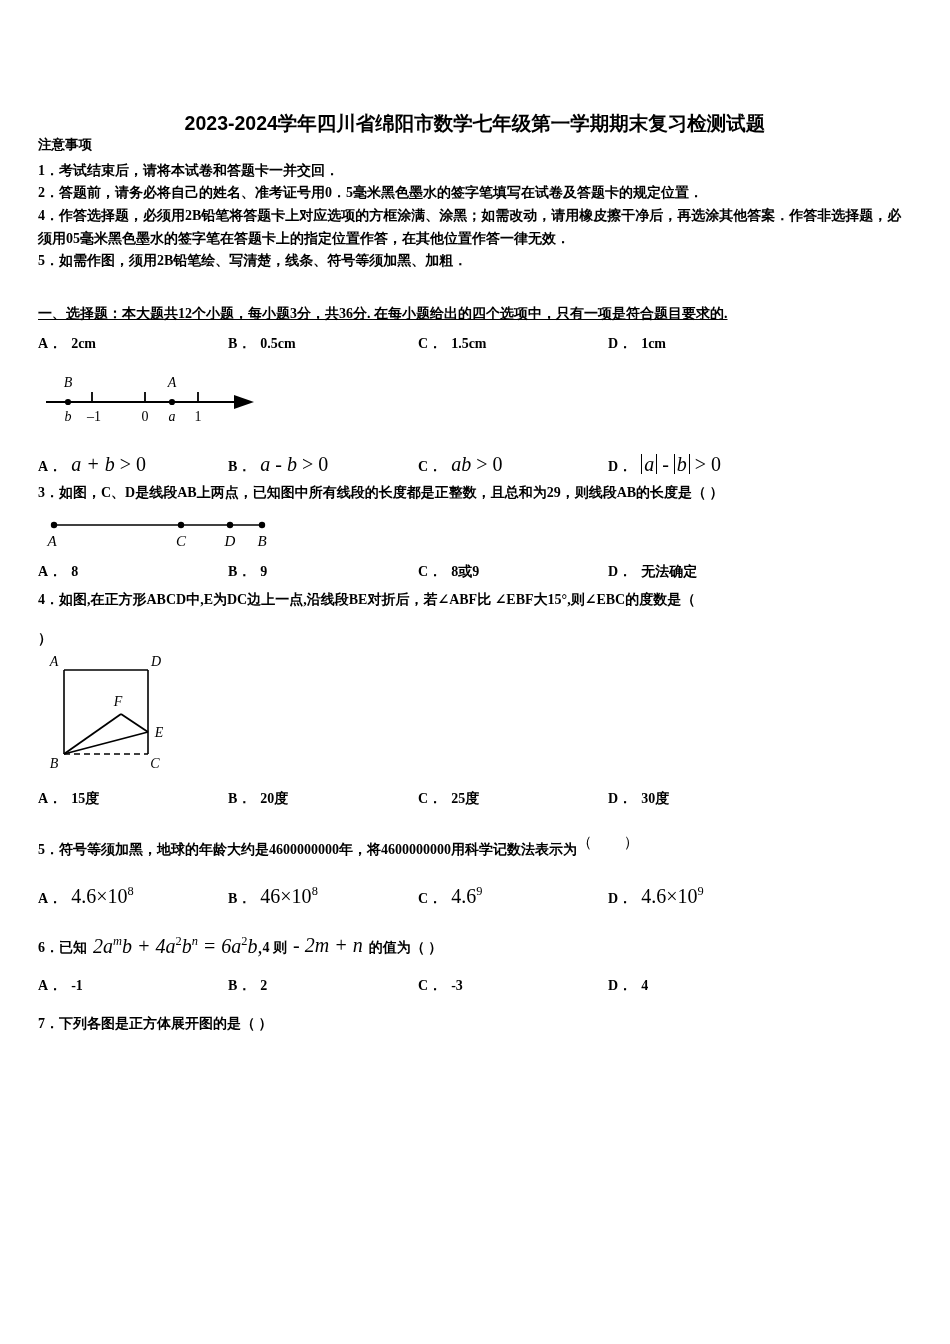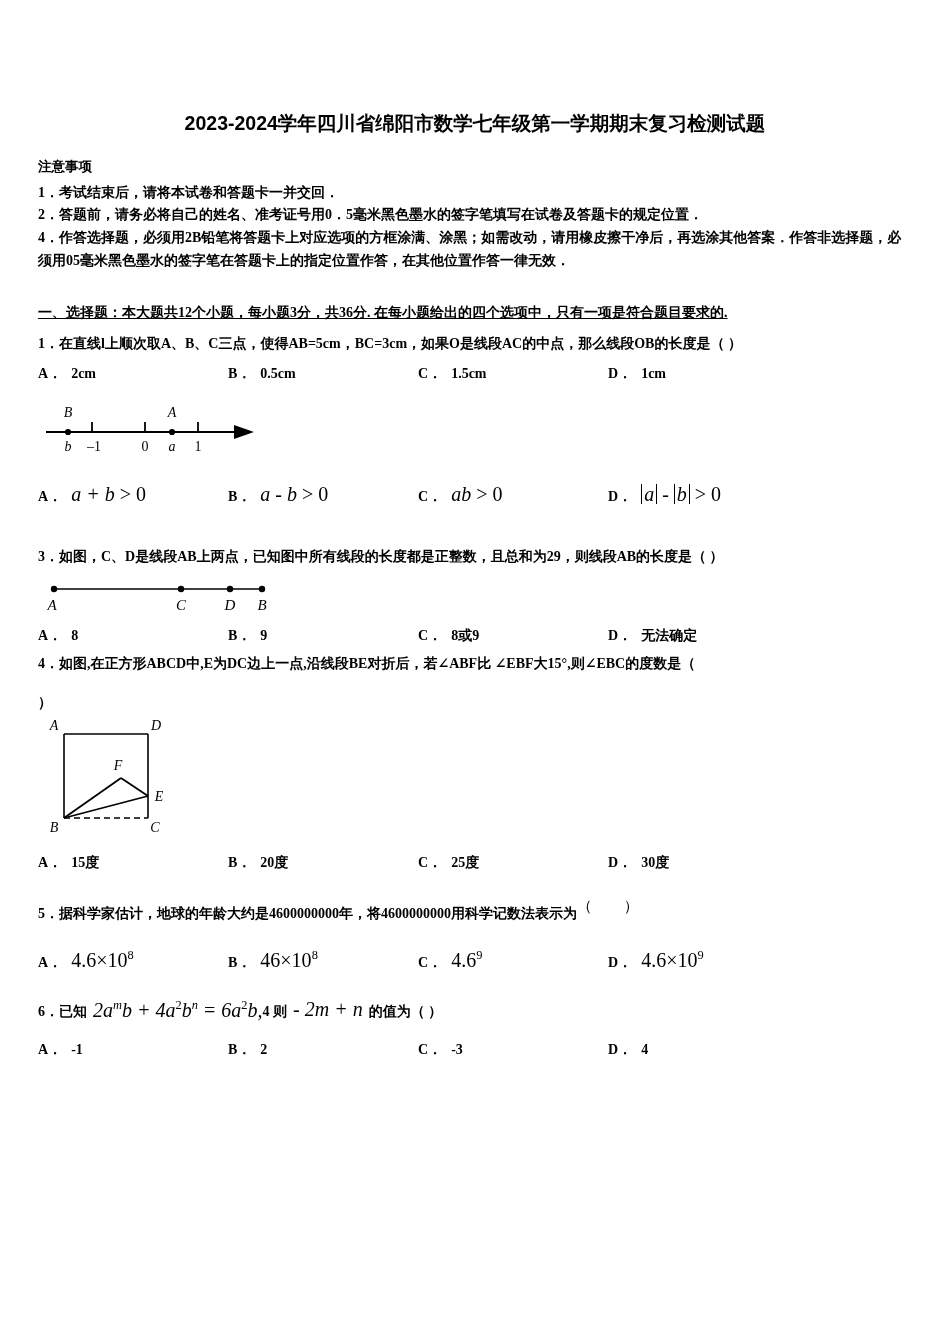--- a/index.html
+++ b/index.html
@@ -32,21 +32,20 @@
     padding: 112px 40px 0 40px;
     line-height: 1.2;
   }
   .body-block {
     padding: 0 38px 0 38px;
   }
   .notice-head {
     font-size: 13.5px;
     font-weight: bold;
     font-family: "Liberation Serif", serif;
-    margin-top: 22px;
     margin-bottom: 4px;
     line-height: 1.5;
   }
   .notice-line {
     font-size: 14px;
     font-weight: bold;
     line-height: 1.62;
     font-family: "Liberation Serif", serif;
     white-space: normal;
   }
@@ -135,27 +134,25 @@
 
   <h1 class="doc-title">2023-2024学年四川省绵阳市数学七年级第一学期期末复习检测试题</h1>
 
   <div class="body-block">
 
     <div class="notice-head">注意事项</div>
 
     <div class="notice-line">1．考试结束后，请将本试卷和答题卡一并交回．</div>
     <div class="notice-line">2．答题前，请务必将自己的姓名、准考证号用0．5毫米黑色墨水的签字笔填写在试卷及答题卡的规定位置．</div>
     <div class="notice-line">4．作答选择题，必须用2B铅笔将答题卡上对应选项的方框涂满、涂黑；如需改动，请用橡皮擦干净后，再选涂其他答案．作答非选择题，必须用05毫米黑色墨水的签字笔在答题卡上的指定位置作答，在其他位置作答一律无效．</div>
+    <div class="notice-line">5．如需作图，须用2B铅笔绘、写清楚，线条、符号等须加黑、加粗．</div>
 
     <div class="section-head">一、选择题：本大题共12个小题，每小题3分，共36分. 在每小题给出的四个选项中，只有一项是符合题目要求的.</div>
 
     <div class="q-block">
-      <div class="q-text">
-        <span>1．</span><span>在直线l上顺次取A、B、C三点，使得AB=5cm，BC=3cm，如果O是线段AC的中点，那么线段OB的长度是（    ）</span>
-      </div>
       <div class="opts">
         <div class="opt">
           <span class="opt-k">A．</span>
           <span class="opt-v">2cm</span>
         </div>
         <div class="opt">
           <span class="opt-k">B．</span>
           <span class="opt-v">0.5cm</span>
         </div>
         <div class="opt">
@@ -208,21 +205,21 @@
           <span class="opt-k">C．</span>
           <span class="opt-v math"><span class="math">ab</span> <span class="math-up">&gt; 0</span></span>
         </div>
         <div class="opt">
           <span class="opt-k">D．</span>
           <span class="opt-v math"><span class="abs math">a</span> <span class="math-up">-</span> <span class="abs math">b</span> <span class="math-up">&gt; 0</span></span>
         </div>
       </div>
     </div>
 
-    <div class="q-block" style="margin-top:40px;">
+    <div class="q-block" style="margin-top:6px;">
       <div class="q-text">
         <span>3．</span><span>如图，C、D是线段AB上两点，已知图中所有线段的长度都是正整数，且总和为29，则线段AB的长度是（    ）</span>
       </div>
 
       <div class="fig">
         <svg width="250" height="42" viewBox="0 0 250 42" xmlns="http://www.w3.org/2000/svg">
           <line x1="16" y1="12" x2="224" y2="12" stroke="#000" stroke-width="1.6"></line>
           <circle cx="16" cy="12" r="3.2" fill="#000"></circle>
           <circle cx="143" cy="12" r="3.2" fill="#000"></circle>
           <circle cx="192" cy="12" r="3.2" fill="#000"></circle>
@@ -296,21 +293,21 @@
         </div>
         <div class="opt">
           <span class="opt-k">D．</span>
           <span class="opt-v">30度</span>
         </div>
       </div>
     </div>
 
     <div class="q-block" style="margin-top:22px;">
       <div class="q-text">
-        <span>5．</span><span>据科学家估计，地球的年龄大约是4600000000年，将4600000000用科学记数法表示为</span><span class="paren-float">（        ）</span>
+        <span>5．</span><span>符号等须加黑，地球的年龄大约是4600000000年，将4600000000用科学记数法表示为</span><span class="paren-float">（        ）</span>
       </div>
 
       <div class="opts" style="margin-top:22px;">
         <div class="opt">
           <span class="opt-k">A．</span>
           <span class="opt-v math math-up"><span>4.6</span><span>×10</span><sup class="exp">8</sup></span>
         </div>
         <div class="opt">
           <span class="opt-k">B．</span>
           <span class="opt-v math math-up"><span>46</span><span>×10</span><sup class="exp">8</sup></span>
@@ -352,15 +349,20 @@
           <span class="opt-k">C．</span>
           <span class="opt-v">-3</span>
         </div>
         <div class="opt">
           <span class="opt-k">D．</span>
           <span class="opt-v">4</span>
         </div>
       </div>
     </div>
 
+    <div class="q-block" style="margin-top:18px;">
+      <div class="q-text">
+        <span>7．</span><span>下列各图是正方体展开图的是（ ）</span>
+      </div>
+    </div>
 
   </div>
 </div>
 
 </body></html>

